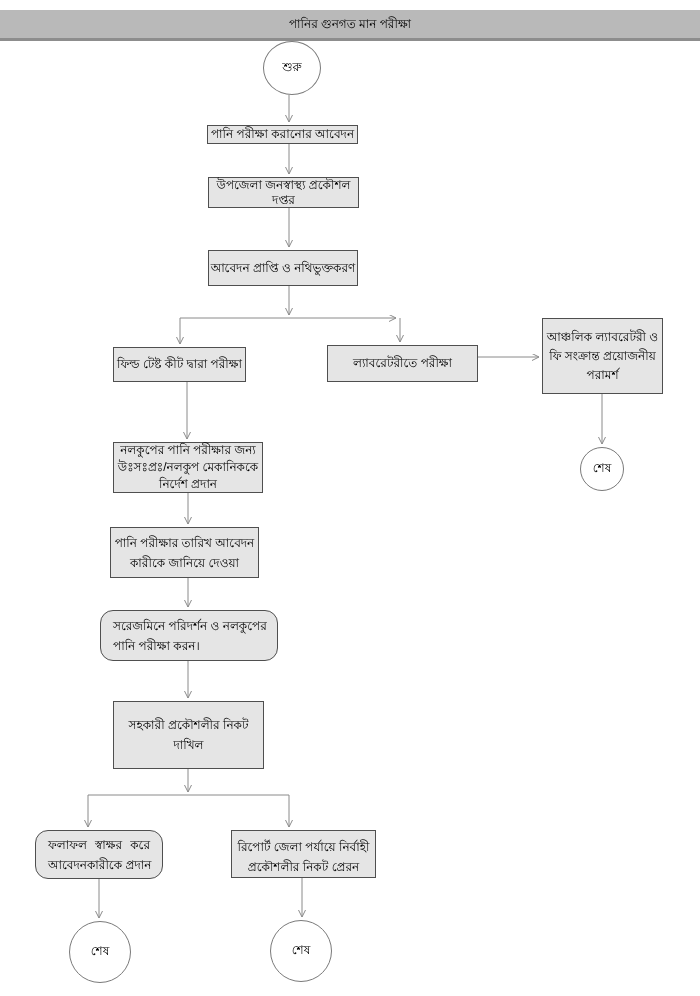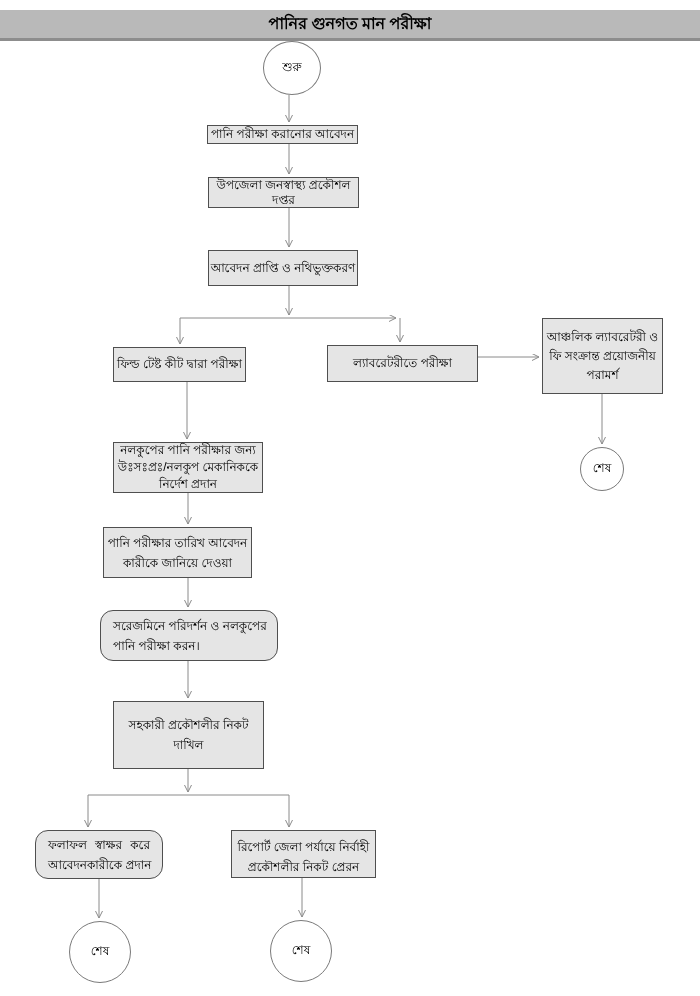--- a/index.html
+++ b/index.html
@@ -12,21 +12,21 @@
     overflow:hidden;
   }
   
   .titlebar{
     position:absolute;left:0;top:10px;width:700px;height:28px;
     background:#b9b9b9;
     border-bottom:3px solid #8d8d8d;
     display:flex;align-items:center;justify-content:center;
   }
   .titlebar .t{
-    font-size:16px;font-weight:bold;color:#000;line-height:28px;
+    font-size:12px;font-weight:normal;color:#000;line-height:28px;
   }
   
   svg.connectors{position:absolute;left:0;top:0;z-index:1;}
   
   .box{
     position:absolute;z-index:2;
     box-sizing:border-box;
     background:#e5e5e5;
     border:1px solid #4f4f4f;
     display:flex;flex-direction:column;justify-content:center;
@@ -38,21 +38,21 @@
   .box.justified{text-align:left;padding:0 12px;border-radius:13px;}
   .box.justified div:not(:last-child){text-align-last:justify;}
   
   .n-application        {left:207px;top:125px;width:151px;height:19px;line-height:17px;}
   .n-upazila            {left:208px;top:177px;width:151px;height:31px;}
   .n-receipt            {left:208px;top:250px;width:150px;height:36px;}
   .n-fieldtest          {left:113px;top:347px;width:133px;height:35px;}
   .n-labtest            {left:327px;top:345px;width:151px;height:37px;}
   .n-regional           {left:542px;top:318px;width:121px;height:76px;}
   .n-mechanic           {left:113px;top:442px;width:150px;height:51px;line-height:17px;}
-  .n-datenotify         {left:103px;top:527px;width:149px;height:51px;line-height:20px;}
+  .n-datenotify         {left:110px;top:527px;width:149px;height:51px;line-height:20px;}
   .n-inspection         {left:100px;top:610px;width:178px;height:51px;line-height:20px;}
   .n-reportsubmit       {left:113px;top:701px;width:151px;height:68px;line-height:20px;}
   .n-resultdeliver      {left:35px; top:830px;width:128px;height:49px;line-height:20px;}
   .n-reportexec         {left:231px;top:830px;width:145px;height:48px;line-height:20px;justify-content:flex-end;}
   
   .terminal{
     position:absolute;z-index:2;
     box-sizing:border-box;
     background:#fff;
     border:1px solid #7a7a7a;

